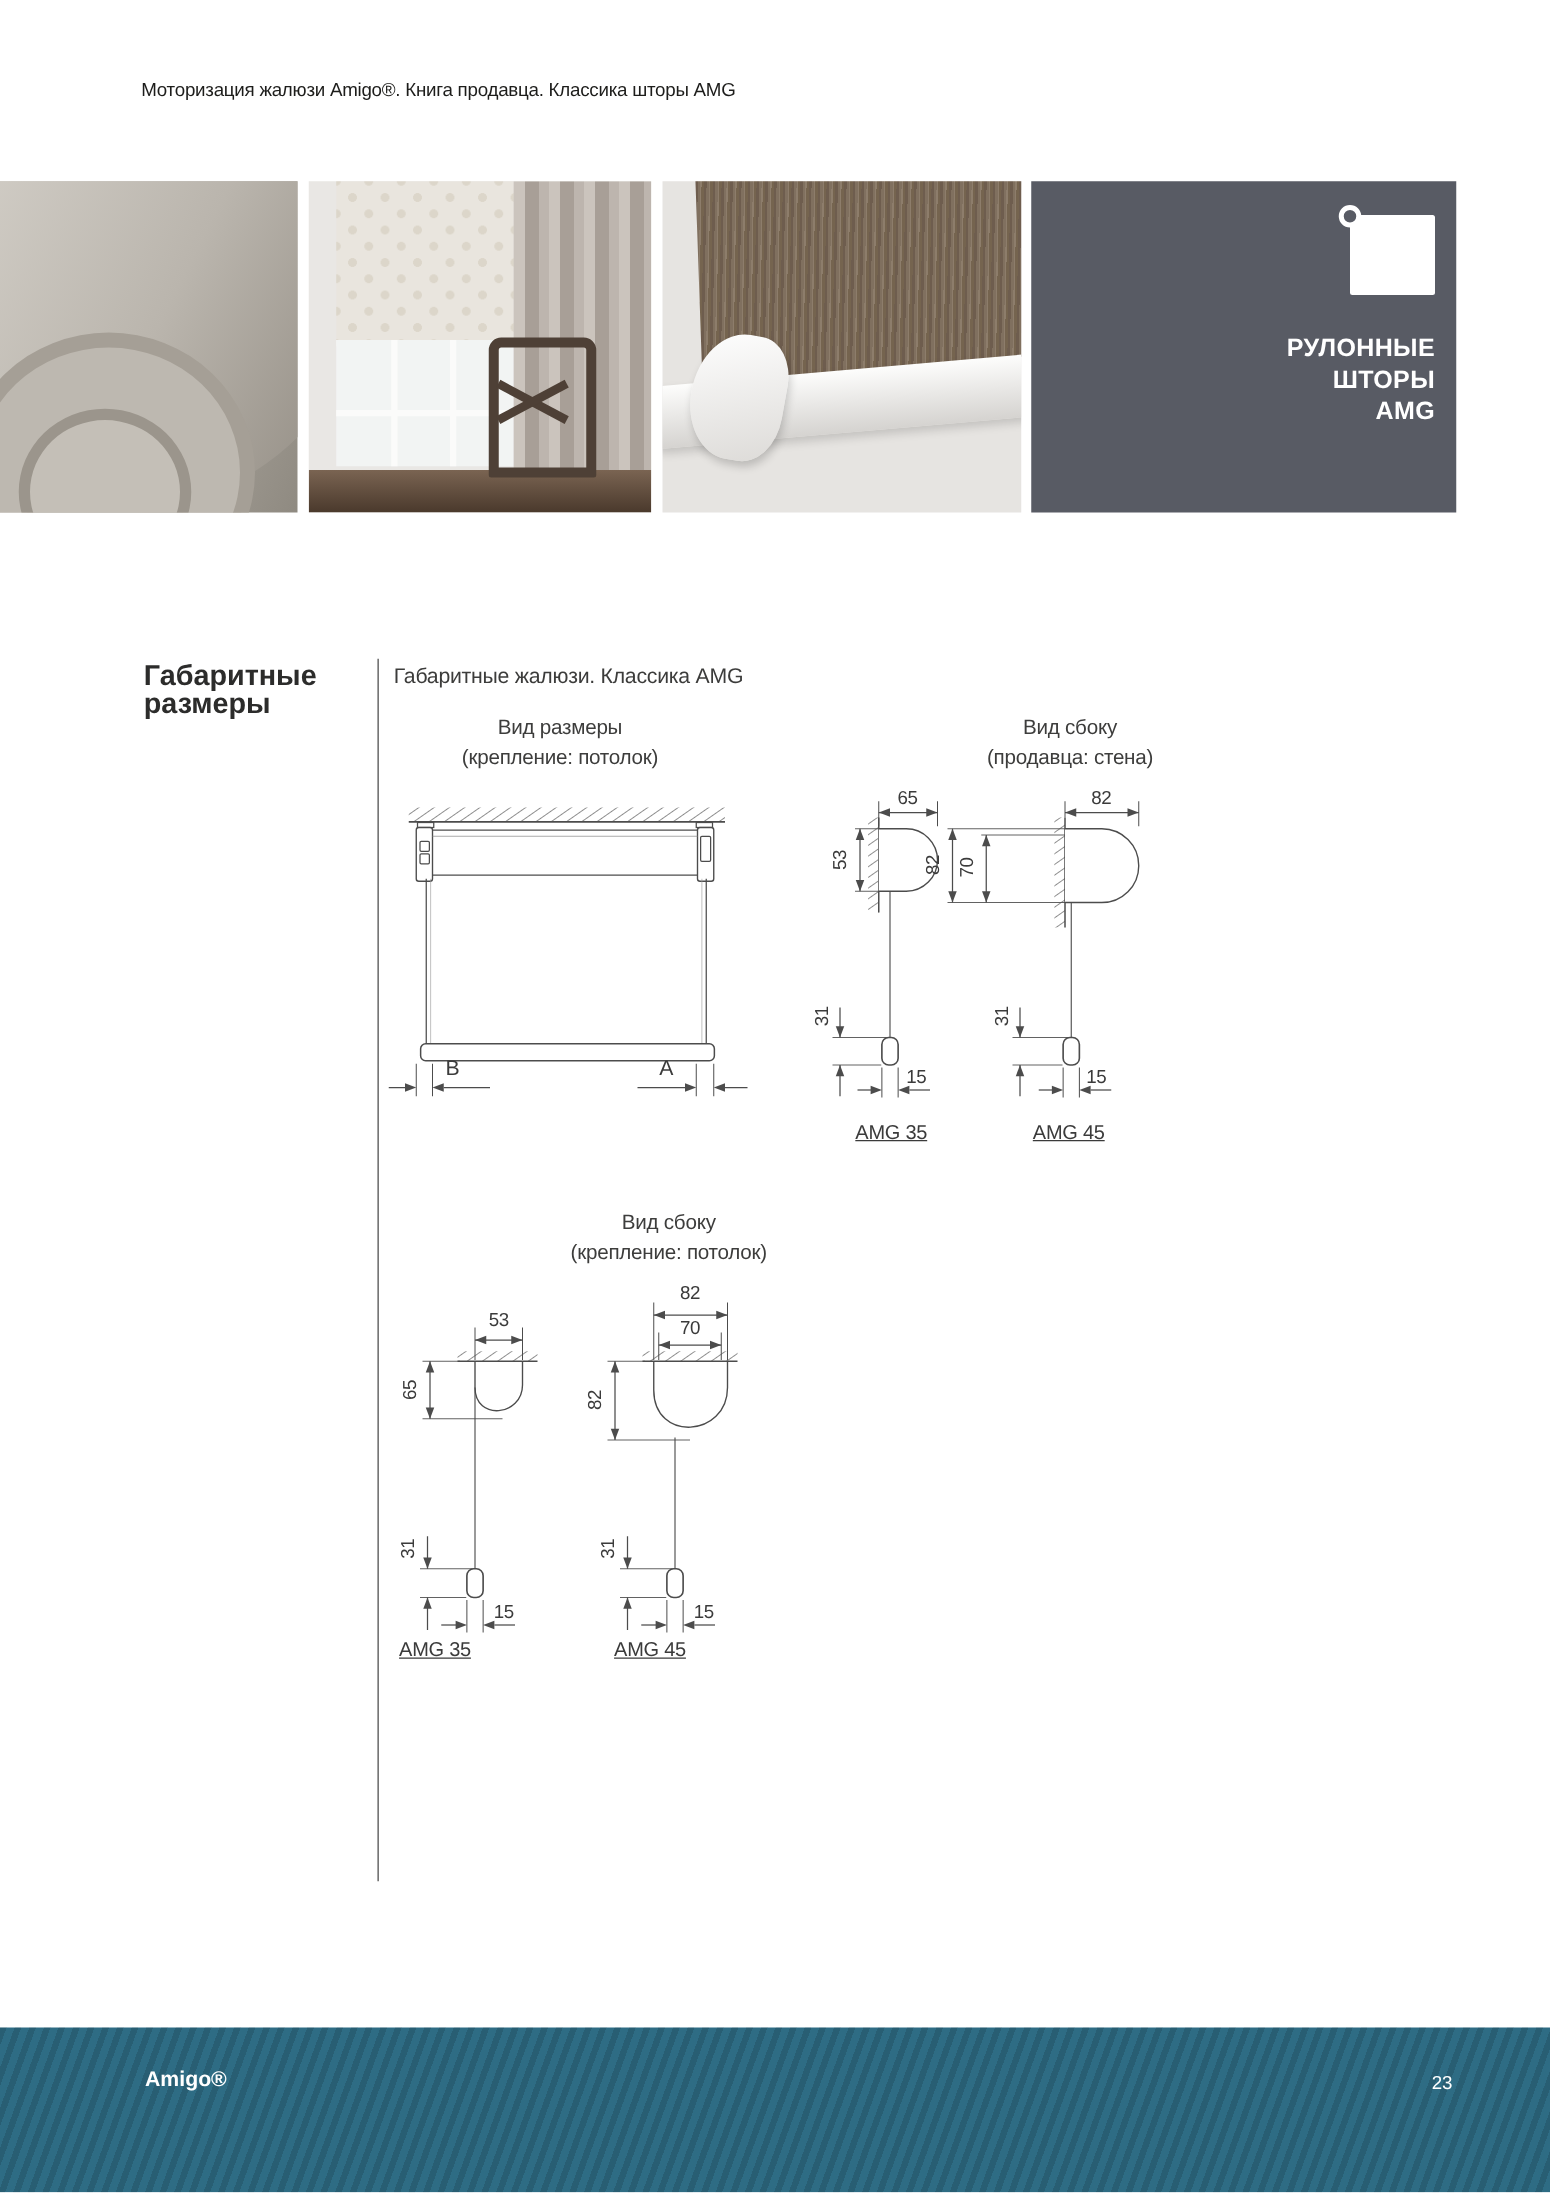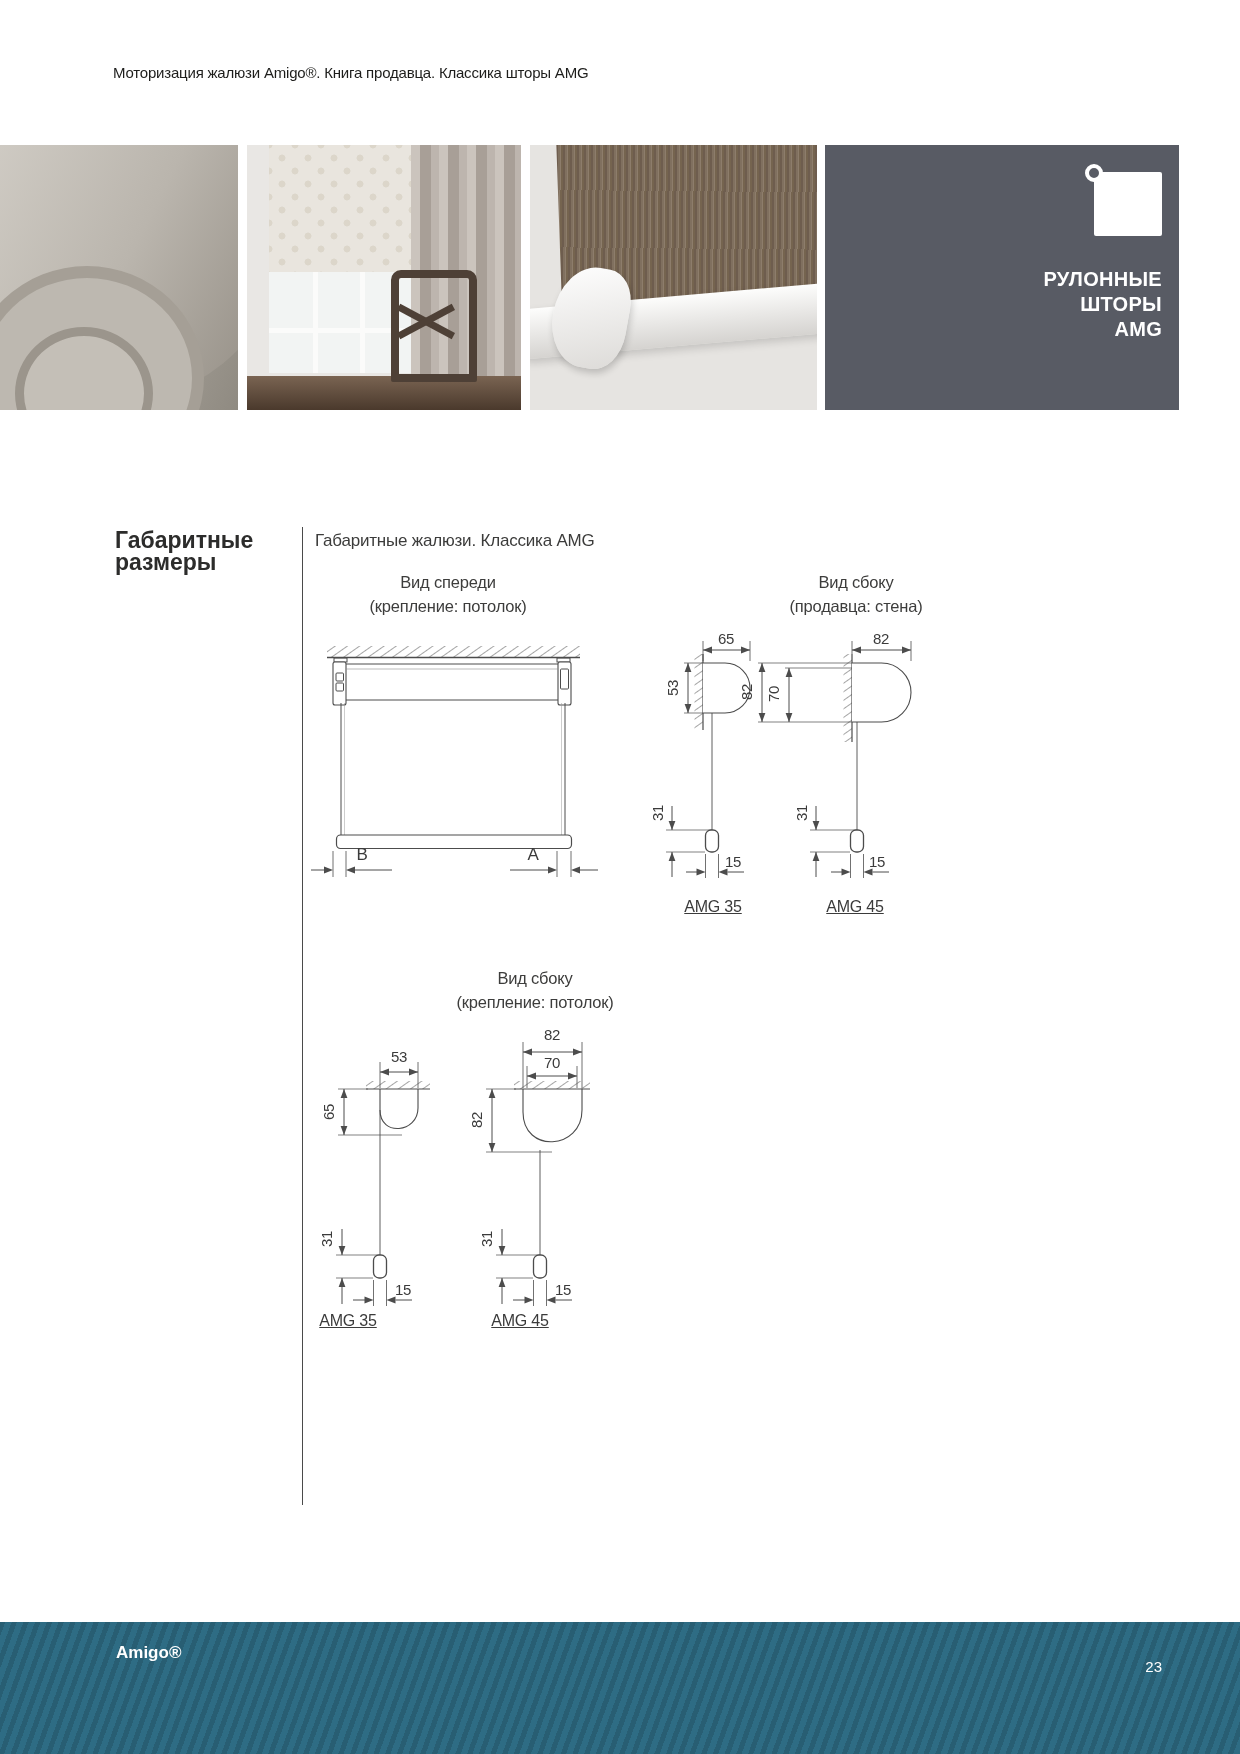--- a/index.html
+++ b/index.html
@@ -9,21 +9,21 @@
   .hdr-title{position:absolute;left:113px;top:64px;font-size:15px;letter-spacing:-0.2px;color:#1d1d1b;}
   .logo{position:absolute;left:1028px;top:58px;width:132px;}
   .logo-ellipse{position:relative;width:98px;height:46px;border:3px solid #1d1d1b;border-radius:50%;
                 display:flex;align-items:center;justify-content:center;background:#fff;}
   .logo-brand{font-size:20px;font-weight:bold;letter-spacing:1px;color:#1d1d1b;}
   .logo-dancer{position:absolute;right:-6px;top:-16px;}
   .logo-since{width:104px;text-align:center;font-size:9px;font-weight:bold;letter-spacing:1.6px;
               color:#1d1d1b;margin-top:5px;}
   
   .photo{position:absolute;top:145px;height:265px;overflow:hidden;}
-  .panel{position:absolute;left:825px;top:145px;width:340px;height:265px;background:var(--panel-bg,#585B64);padding-left:14px;}
+  .panel{position:absolute;left:825px;top:145px;width:340px;height:265px;background:var(--panel-bg,#585B64);}
   .panel-icon{position:absolute;right:17px;top:27px;width:68px;height:64px;background:#fff;border-radius:2px;}
   .panel-ring{position:absolute;left:-9px;top:-8px;width:10px;height:10px;border:4.5px solid #fff;
               border-radius:50%;background:var(--panel-bg,#585B64);}
   .panel-text{position:absolute;right:17px;top:122px;text-align:right;color:#fff;font-size:20px;
               font-weight:bold;line-height:25px;letter-spacing:0.3px;}
   
   .p1{left:0;width:238px;background:linear-gradient(115deg,#c9c5be 0%,#b3aea6 45%,#8f8a81 100%);}
   .p1-roll{position:absolute;left:-70px;top:-70px;width:360px;height:330px;border-radius:50%;
            transform:rotate(-18deg);
            background:linear-gradient(135deg,#d6d2cb 8%,#bab5ad 55%,#948e85 92%);}
@@ -65,21 +65,21 @@
   .vtitle{position:absolute;width:260px;text-align:center;font-size:16.5px;line-height:24px;
           letter-spacing:-0.2px;color:#3d3d3c;}
   .dim{position:absolute;font-size:15px;letter-spacing:-0.3px;color:#3b3b3b;text-align:center;width:36px;}
   .dim.rot{transform:rotate(-90deg);height:18px;line-height:18px;}
   .dim.big{font-size:17px;width:24px;}
   .cap{position:absolute;width:90px;text-align:center;font-size:16px;color:#3b3b3b;letter-spacing:-0.2px;text-decoration:underline;}
   svg.draw{position:absolute;}
   
   .footer{position:absolute;left:0;top:1622px;width:1240px;height:132px;background:var(--footer-bg,#2E6C84);
           background-image:repeating-linear-gradient(110deg,rgba(0,0,0,0.13) 0 5px,transparent 5px 11px);}
-  .footer-brand{position:absolute;left:116px;top:21px;color:#fff;font-size:17px;font-weight:bold;}
+  .footer-brand{position:absolute;left:116px;top:32px;color:#fff;font-size:17px;font-weight:bold;}
   .footer-page{position:absolute;right:78px;top:36px;color:#fff;font-size:15px;}
 </style>
 </head>
 <body>
 
 <div class="page">
 
   <div class="hdr-title">Моторизация жалюзи Amigo®. Книга продавца. Классика шторы AMG</div>
 
   <div class="photo p1">
@@ -118,21 +118,21 @@
   </div>
 
   <div class="sidebar-title">
     <div>Габаритные</div>
     <div>размеры</div>
   </div>
   <div class="divider"></div>
   <div class="heading">Габаритные жалюзи. Классика AMG</div>
 
   <div class="vtitle" style="left:318px;top:570px;">
-    <div>Вид спереди</div>
+    <div>Вид размеры</div>
     <div>(крепление: потолок)</div>
   </div>
   <div class="vtitle" style="left:726px;top:570px;">
     <div>Вид сбоку</div>
     <div>(продавца: стена)</div>
   </div>
   <div class="vtitle" style="left:405px;top:966px;">
     <div>Вид сбоку</div>
     <div>(крепление: потолок)</div>
   </div>

